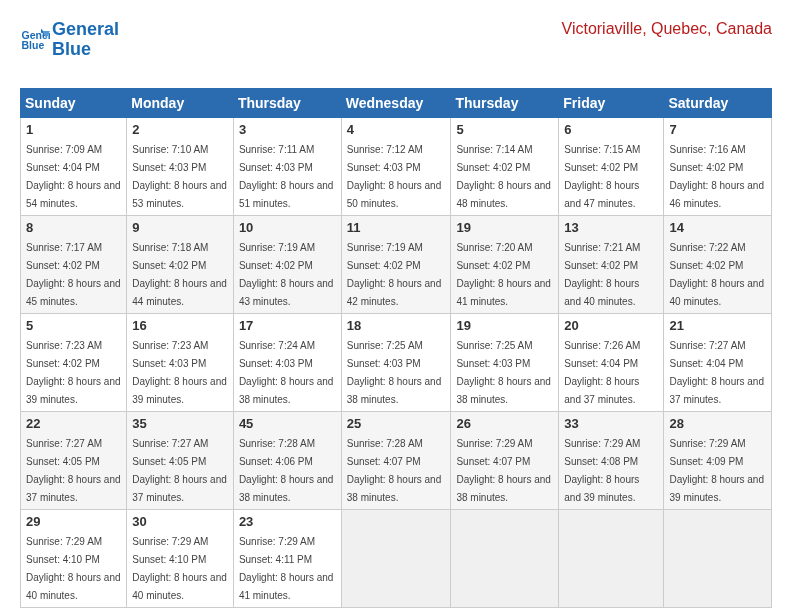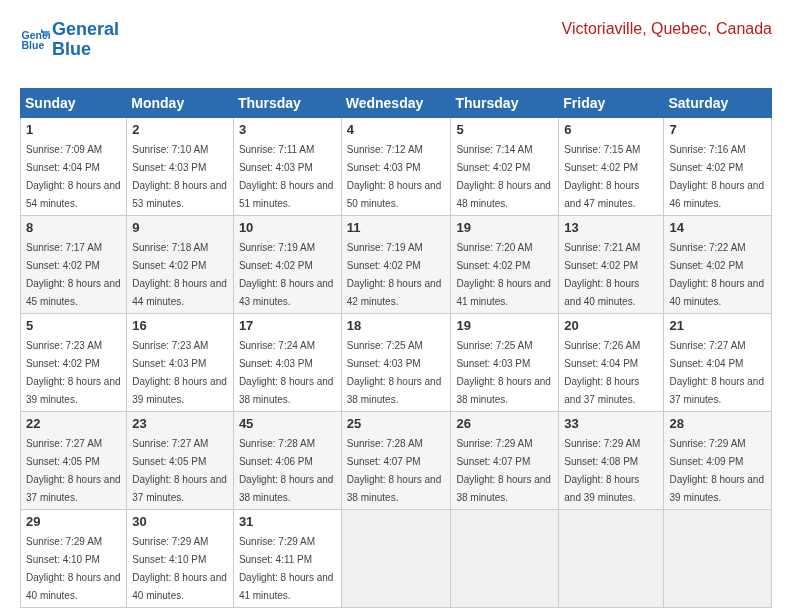--- a/index.html
+++ b/index.html
@@ -206,21 +206,21 @@
         <span class="day-num">21</span>
         <span class="day-info">Sunrise: 7:27 AM<br>Sunset: 4:04 PM<br>Daylight: 8 hours and 37 minutes.</span>
       </td>
       </tr>
       <tr>
         <td>
         <span class="day-num">22</span>
         <span class="day-info">Sunrise: 7:27 AM<br>Sunset: 4:05 PM<br>Daylight: 8 hours and 37 minutes.</span>
       </td>
         <td>
-        <span class="day-num">23</span>
+        <span class="day-num">35</span>
         <span class="day-info">Sunrise: 7:27 AM<br>Sunset: 4:05 PM<br>Daylight: 8 hours and 37 minutes.</span>
       </td>
         <td>
         <span class="day-num">45</span>
         <span class="day-info">Sunrise: 7:28 AM<br>Sunset: 4:06 PM<br>Daylight: 8 hours and 38 minutes.</span>
       </td>
         <td>
         <span class="day-num">25</span>
         <span class="day-info">Sunrise: 7:28 AM<br>Sunset: 4:07 PM<br>Daylight: 8 hours and 38 minutes.</span>
       </td>
@@ -240,21 +240,21 @@
       <tr>
         <td>
         <span class="day-num">29</span>
         <span class="day-info">Sunrise: 7:29 AM<br>Sunset: 4:10 PM<br>Daylight: 8 hours and 40 minutes.</span>
       </td>
         <td>
         <span class="day-num">30</span>
         <span class="day-info">Sunrise: 7:29 AM<br>Sunset: 4:10 PM<br>Daylight: 8 hours and 40 minutes.</span>
       </td>
         <td>
-        <span class="day-num">31</span>
+        <span class="day-num">23</span>
         <span class="day-info">Sunrise: 7:29 AM<br>Sunset: 4:11 PM<br>Daylight: 8 hours and 41 minutes.</span>
       </td>
         <td class="empty-cell"></td>
         <td class="empty-cell"></td>
         <td class="empty-cell"></td>
         <td class="empty-cell"></td>
       </tr>
     </tbody>
 </table>
 

